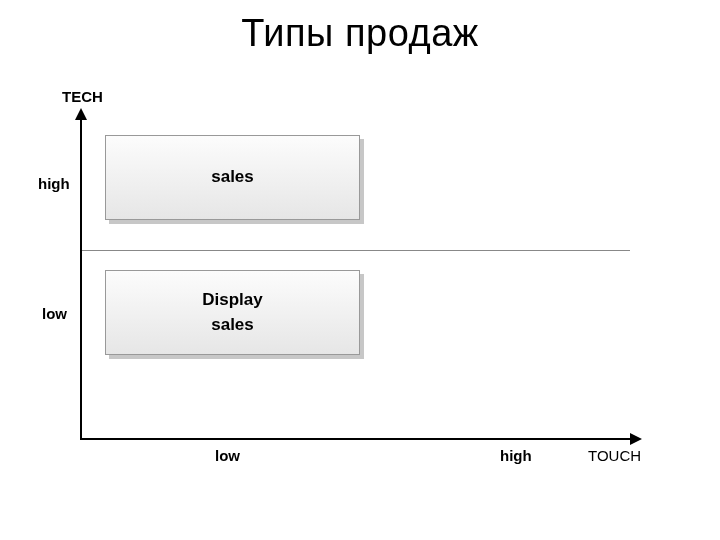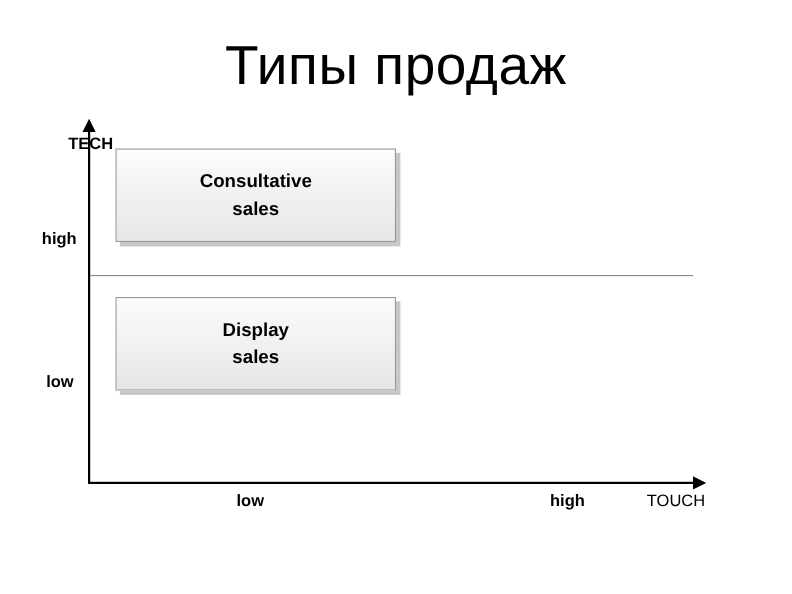--- a/index.html
+++ b/index.html
@@ -6,24 +6,24 @@
     body {
       width: 720px;
       height: 540px;
       background: #fff;
       font-family: Arial, Helvetica, sans-serif;
       position: relative;
       overflow: hidden;
     }
     .title {
       text-align: center;
-      font-size: 50px;
+      font-size: 38px;
       font-weight: 400;
       color: #000;
-      padding-top: 30px;
+      padding-top: 12px;
       letter-spacing: 0.5px;
     }
     .chart {
       position: absolute;
       left: 80px;
       top: 110px;
       width: 560px;
       height: 330px;
     }
     
@@ -67,21 +67,20 @@
       right: 10px;
       top: 140px;
       height: 1px;
       background: #888;
     }
     .axis-label {
       position: absolute;
       font-size: 15px;
       font-weight: 700;
       color: #000;
-      margin-top: 34px;
     }
     .lbl-tech { left: -18px; top: -22px; }
     .lbl-high-y { left: -42px; top: 65px; }
     .lbl-low-y { left: -38px; top: 195px; }
     .lbl-low-x { left: 135px; bottom: -24px; }
     .lbl-high-x { left: 420px; bottom: -24px; }
     .lbl-touch { left: 508px; bottom: -24px; font-weight: 400; }
     .box {
       position: absolute;
       left: 25px;
@@ -115,20 +114,19 @@
   <div class="mid-line"></div>
 
   <div class="axis-label lbl-tech">TECH</div>
   <div class="axis-label lbl-high-y">high</div>
   <div class="axis-label lbl-low-y">low</div>
   <div class="axis-label lbl-low-x">low</div>
   <div class="axis-label lbl-high-x">high</div>
   <div class="axis-label lbl-touch">TOUCH</div>
 
   <div class="box box-top">
-    <span>Consultative</span>
     <span>sales</span>
   </div>
   <div class="box box-bottom">
     <span>Display</span>
     <span>sales</span>
   </div>
 </div>
 
 </body></html>

